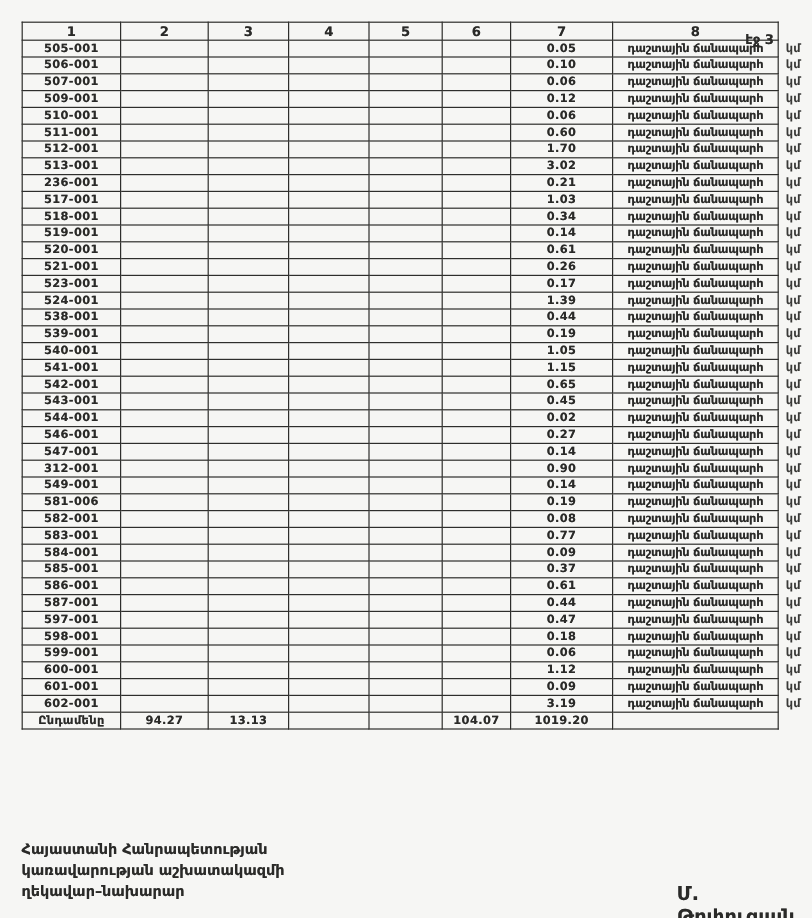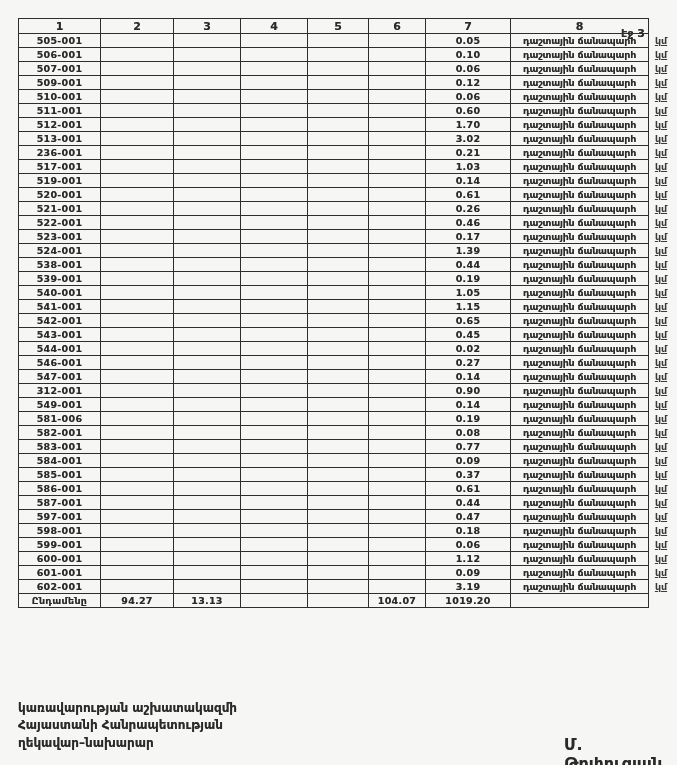--- a/index.html
+++ b/index.html
@@ -34,21 +34,20 @@
   }
   #doc-table th{height:14px;font-size:11px;}
   td.c-unit,th.h-unit{
     border:none !important;
     background:transparent;
     font-weight:normal;
     font-size:8px;
     text-align:left;
     padding-left:5px;
     color:#3a3a38;
-    text-decoration:underline;
   }
   td.c-type{font-size:9px;letter-spacing:-0.2px;}
   td.c-val,td.c-id{letter-spacing:.3px;}
   tr.totals-row td{height:15px;font-size:10px;}
   #footer-block{
     position:absolute;left:18px;top:700px;
     font-size:12px;font-weight:bold;
     line-height:1.45;
   }
   #signature{
@@ -195,20 +194,31 @@
         <td></td>
         <td></td>
         <td></td>
         <td></td>
         <td></td>
         <td class="c-val scan-ink">1.03</td>
         <td class="c-type scan-ink">դաշտային ճանապարհ</td>
         <td class="c-unit">կմ</td>
       </tr>
       <tr>
+        <td class="c-id scan-ink">518-001</td>
+        <td></td>
+        <td></td>
+        <td></td>
+        <td></td>
+        <td></td>
+        <td class="c-val scan-ink">0.34</td>
+        <td class="c-type scan-ink">դաշտային ճանապարհ</td>
+        <td class="c-unit">կմ</td>
+      </tr>
+      <tr>
         <td class="c-id scan-ink">519-001</td>
         <td></td>
         <td></td>
         <td></td>
         <td></td>
         <td></td>
         <td class="c-val scan-ink">0.14</td>
         <td class="c-type scan-ink">դաշտային ճանապարհ</td>
         <td class="c-unit">կմ</td>
       </tr>
@@ -224,31 +234,20 @@
         <td class="c-unit">կմ</td>
       </tr>
       <tr>
         <td class="c-id scan-ink">521-001</td>
         <td></td>
         <td></td>
         <td></td>
         <td></td>
         <td></td>
         <td class="c-val scan-ink">0.26</td>
-        <td class="c-type scan-ink">դաշտային ճանապարհ</td>
-        <td class="c-unit">կմ</td>
-      </tr>
-      <tr>
-        <td class="c-id scan-ink">522-001</td>
-        <td></td>
-        <td></td>
-        <td></td>
-        <td></td>
-        <td></td>
-        <td class="c-val scan-ink">0.46</td>
         <td class="c-type scan-ink">դաշտային ճանապարհ</td>
         <td class="c-unit">կմ</td>
       </tr>
       <tr>
         <td class="c-id scan-ink">523-001</td>
         <td></td>
         <td></td>
         <td></td>
         <td></td>
         <td></td>
@@ -541,18 +540,18 @@
       <td></td>
       <td class="c-val scan-ink">104.07</td>
       <td class="c-val scan-ink">1019.20</td>
       <td></td>
       <td class="c-unit"></td>
     </tr>
   </tbody>
 </table>
 
 <div id="footer-block" class="scan-ink">
+  <div>Հայաստանի Հանրապետության</div>
   <div>կառավարության աշխատակազմի</div>
-  <div>Հայաստանի Հանրապետության</div>
   <div>ղեկավար–նախարար</div>
 </div>
 
 <div id="signature" class="scan-ink">Մ. Թոփուզյան</div>
 
 </body></html>

